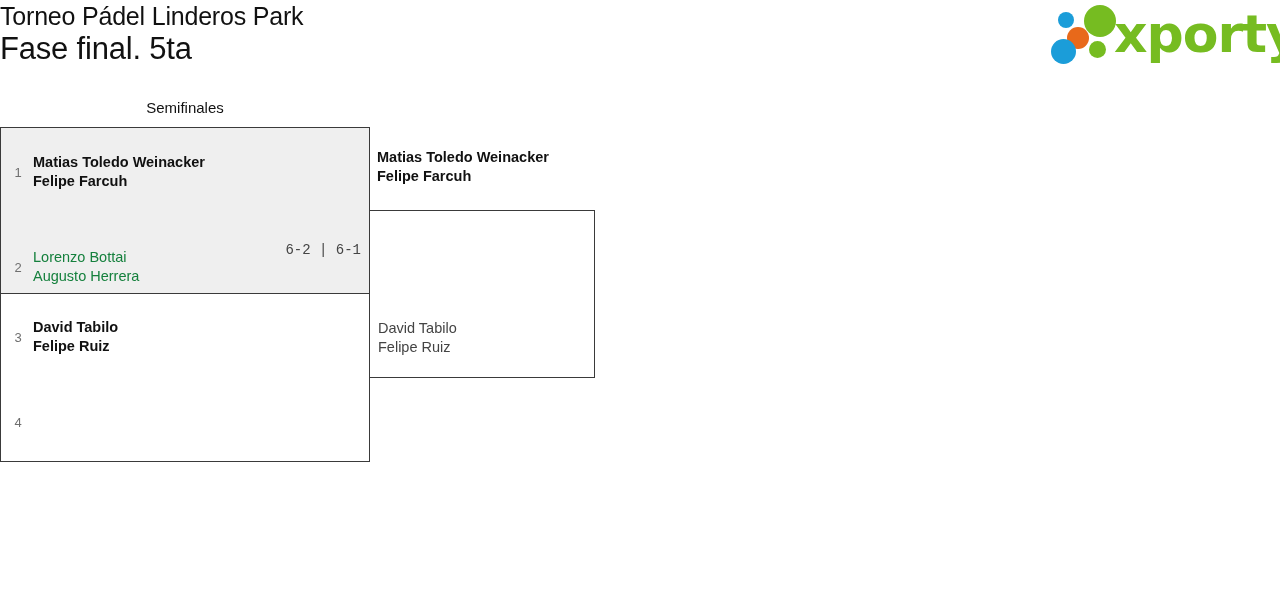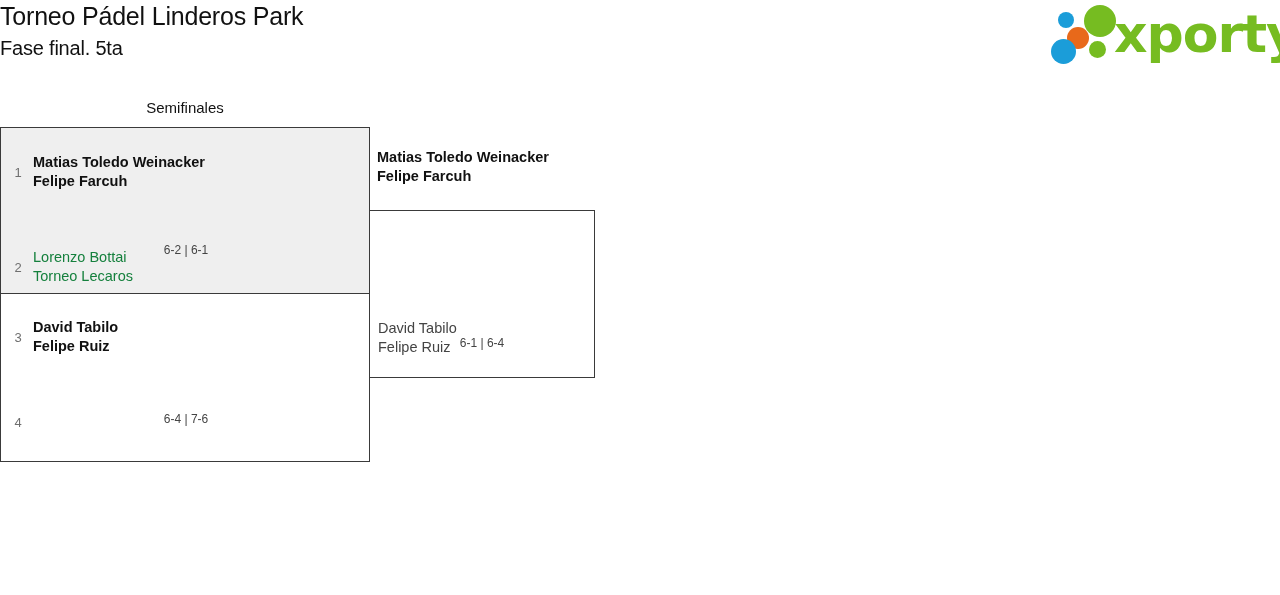--- a/index.html
+++ b/index.html
@@ -33,21 +33,21 @@
     line-height: 31px;
     font-weight: 400;
     letter-spacing: -0.2px;
     color: #111111;
     white-space: pre;
   }
   .tournament-subtitle {
     position: absolute;
     left: 0;
     top: 33px;
-    font-size: 20px;
+    font-size: 31px;
     line-height: 31px;
     font-weight: 400;
     letter-spacing: -0.2px;
     color: #111111;
     white-space: pre;
   }
 
   
   .brand-logo {
     position: absolute;
@@ -136,25 +136,26 @@
     color: #15803d;
     white-space: pre;
   }
   .names.winner {
     font-weight: 700;
     color: #111111;
   }
 
   .score {
     position: absolute;
-    font-size: 12px;
+    font-size: 14px;
     line-height: 18px;
     color: #444444;
-    text-align: center;
+    text-align: right;
     white-space: nowrap;
+    font-family: Liberation Mono, monospace;
   }
 
   
   .semi1-top    { left: 10px; top: 25px; }
   .semi1-score  { left: 10px; top: 113px; width: 350px; }
   .semi1-bottom { left: 10px; top: 120px; }
 
   
   .semi2-top    { left: 10px; top: 24px; }
   .semi2-score  { left: 10px; top: 116px; width: 350px; }
@@ -210,35 +211,33 @@
   <div class="round-header round-header-semis">Semifinales</div>
 
   <div class="match match-semi-1 is-highlight">
     <div class="competitor semi1-top">
       <span class="seed">1</span>
       <span class="names winner"><span>Matias Toledo Weinacker</span><br><span>Felipe Farcuh</span></span>
     </div>
     <div class="score semi1-score">6-2 | 6-1</div>
     <div class="competitor semi1-bottom">
       <span class="seed">2</span>
-      <span class="names"><span>Lorenzo Bottai</span><br><span>Torneo Lecaros</span></span>
+      <span class="names"><span>Lorenzo Bottai</span><br><span>Augusto Herrera</span></span>
     </div>
   </div>
 
   <div class="match match-semi-2">
     <div class="competitor semi2-top">
       <span class="seed">3</span>
       <span class="names winner"><span>David Tabilo</span><br><span>Felipe Ruiz</span></span>
     </div>
-    <div class="score semi2-score">6-4 | 7-6</div>
     <div class="competitor semi2-bottom">
       <span class="seed">4</span>
     </div>
   </div>
 
   <div class="final-champion"><span>Matias Toledo Weinacker</span><br><span>Felipe Farcuh</span></div>
 
   <div class="match match-final">
-    <div class="score final-score">6-1 | 6-4</div>
     <div class="final-runnerup"><span>David Tabilo</span><br><span>Felipe Ruiz</span></div>
   </div>
 
 </div>
 
 </body></html>

